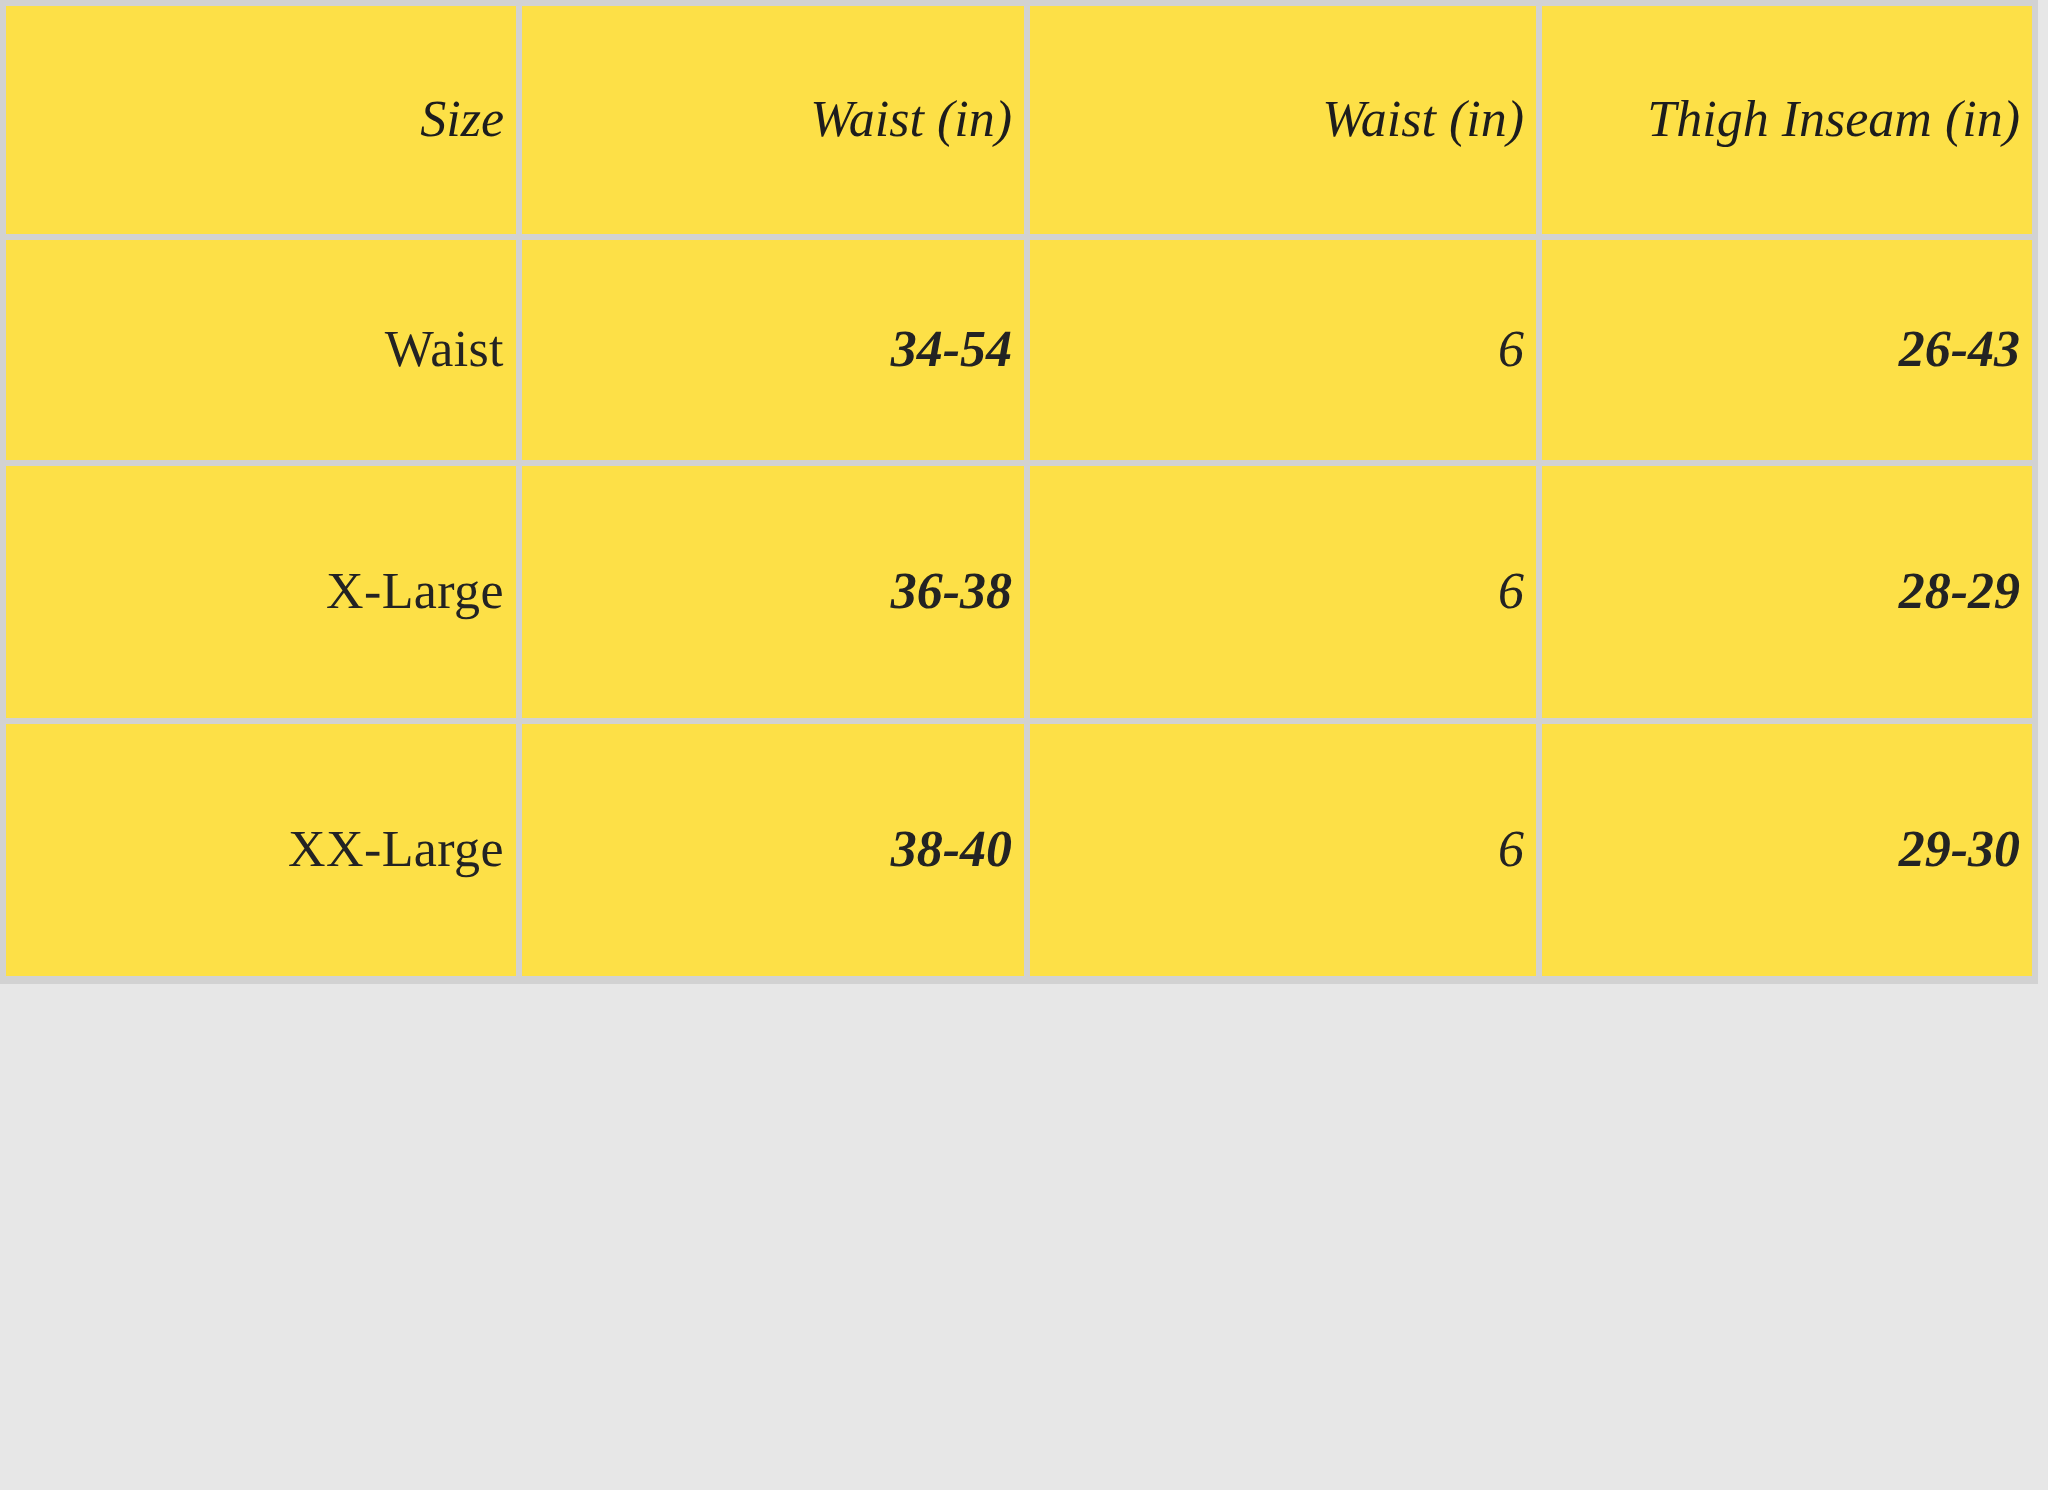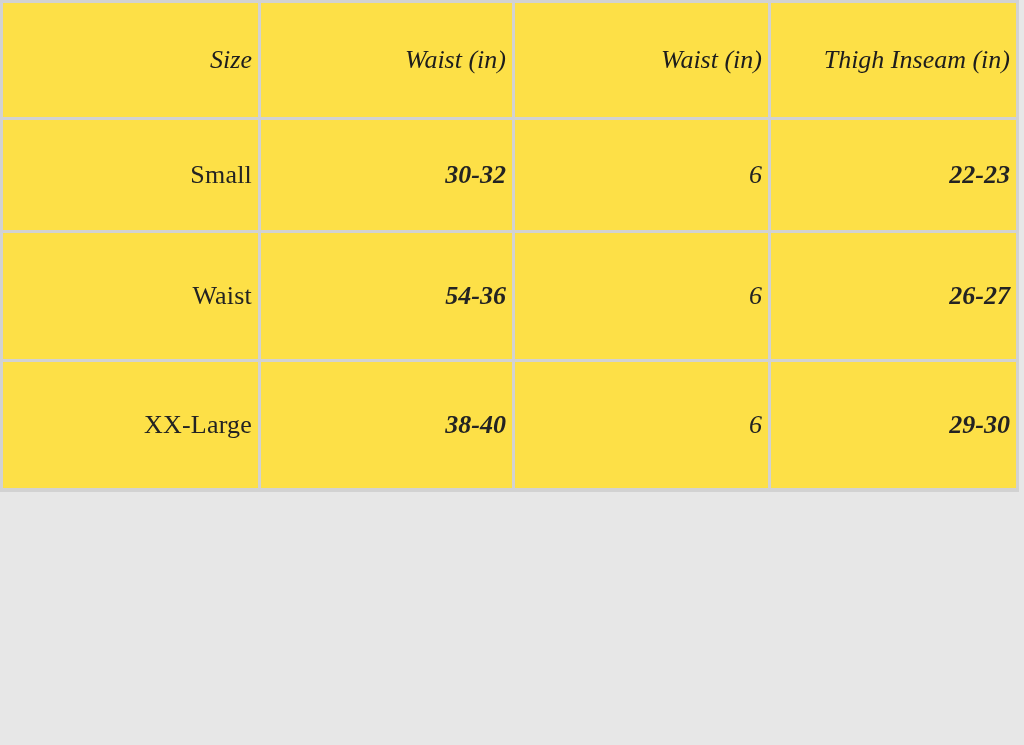--- a/index.html
+++ b/index.html
@@ -95,30 +95,30 @@
     <thead>
       <tr>
         <th>Size</th>
         <th>Waist (in)</th>
         <th>Waist (in)</th>
         <th>Thigh Inseam (in)</th>
       </tr>
     </thead>
     <tbody>
       <tr>
-        <td class="size-label">Small</td>
-        <td class="measure">30-32</td>
+        <td class="size-label">Waist</td>
+        <td class="measure">34-54</td>
         <td class="inseam">6</td>
-        <td class="measure">22-23</td>
+        <td class="measure">26-43</td>
       </tr>
       <tr>
-        <td class="size-label">Waist</td>
-        <td class="measure">54-36</td>
+        <td class="size-label">X-Large</td>
+        <td class="measure">36-38</td>
         <td class="inseam">6</td>
-        <td class="measure">26-27</td>
+        <td class="measure">28-29</td>
       </tr>
       <tr>
         <td class="size-label">XX-Large</td>
         <td class="measure">38-40</td>
         <td class="inseam">6</td>
         <td class="measure">29-30</td>
       </tr>
     </tbody>
   </table>
 </div>

